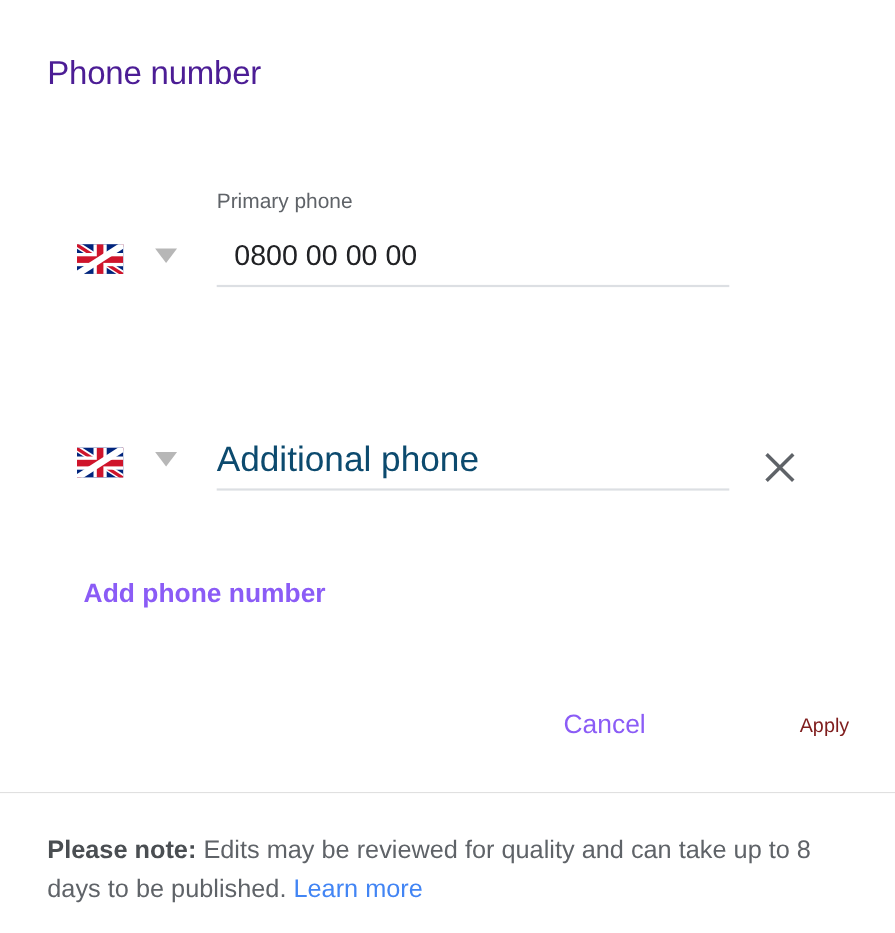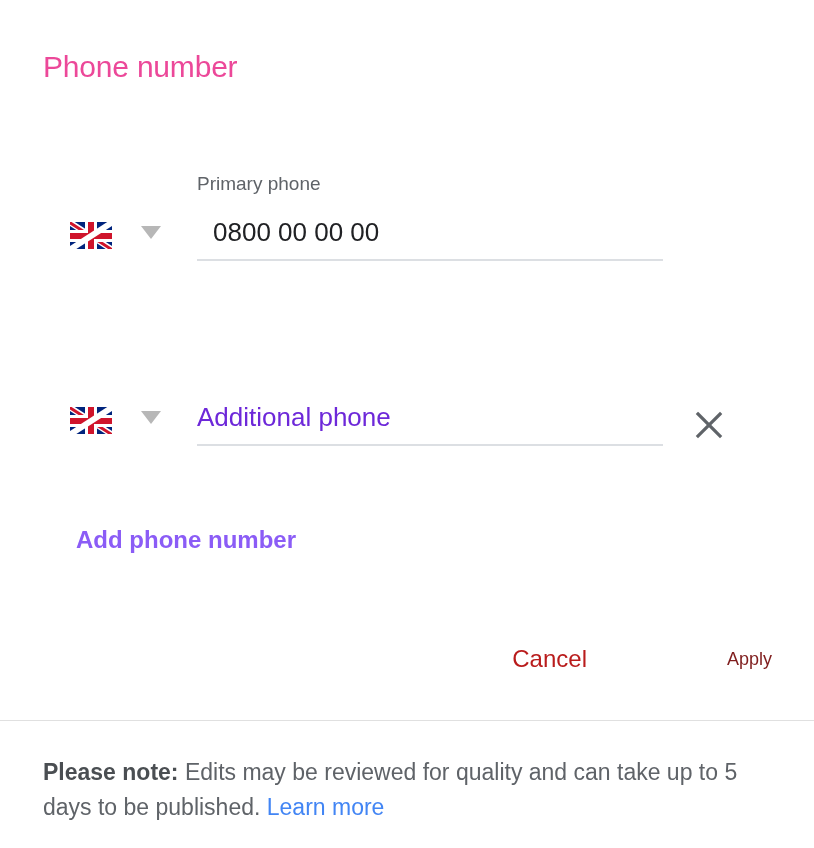--- a/index.html
+++ b/index.html
@@ -26,21 +26,21 @@
     overflow: hidden;
   }
 
   
   .dialog-title {
     position: absolute;
     left: 43px;
     top: 47px;
     font-size: 30px;
     font-weight: 400;
-    color: #ec4899;
+    color: #4c1d95;
     letter-spacing: -0.2px;
     line-height: 40px;
     white-space: nowrap;
   }
 
   
   .phone-row {
     position: absolute;
     left: 0;
     width: 726px;
@@ -156,22 +156,22 @@
     font-size: 26px;
     color: #202124;
     line-height: 36px;
     letter-spacing: 0px;
     white-space: nowrap;
   }
   .phone-placeholder {
     position: absolute;
     left: 0;
     top: 14px;
-    font-size: 26px;
-    color: #6d28d9;
+    font-size: 32px;
+    color: #0c4a6e;
     line-height: 36px;
     white-space: nowrap;
   }
   .input-underline {
     position: absolute;
     left: 0;
     bottom: 0;
     width: 466px;
     height: 2px;
     background: #dcdfe3;
@@ -208,21 +208,21 @@
     position: absolute;
     right: 0;
     top: 640px;
     height: 40px;
   }
   .btn-cancel {
     position: absolute;
     right: 227px;
     top: 0;
     font-size: 24px;
-    color: #b91c1c;
+    color: #8b5cf6;
     line-height: 38px;
     white-space: nowrap;
     cursor: pointer;
   }
   .btn-apply {
     position: absolute;
     right: 42px;
     top: 0;
     font-size: 18px;
     color: #7f1d1d;
@@ -315,16 +315,16 @@
   <div class="add-phone-link">Add phone number</div>
 
   <div class="actions">
     <div class="btn-cancel">Cancel</div>
     <div class="btn-apply">Apply</div>
   </div>
 
   <div class="footer-divider"></div>
 
   <div class="footer-note">
-    <b>Please note:</b><span> Edits may be reviewed for quality and can take up to 5 days to be published. </span><span class="footer-link">Learn more</span>
+    <b>Please note:</b><span> Edits may be reviewed for quality and can take up to 8 days to be published. </span><span class="footer-link">Learn more</span>
   </div>
 
 </div>
 
 </body></html>

